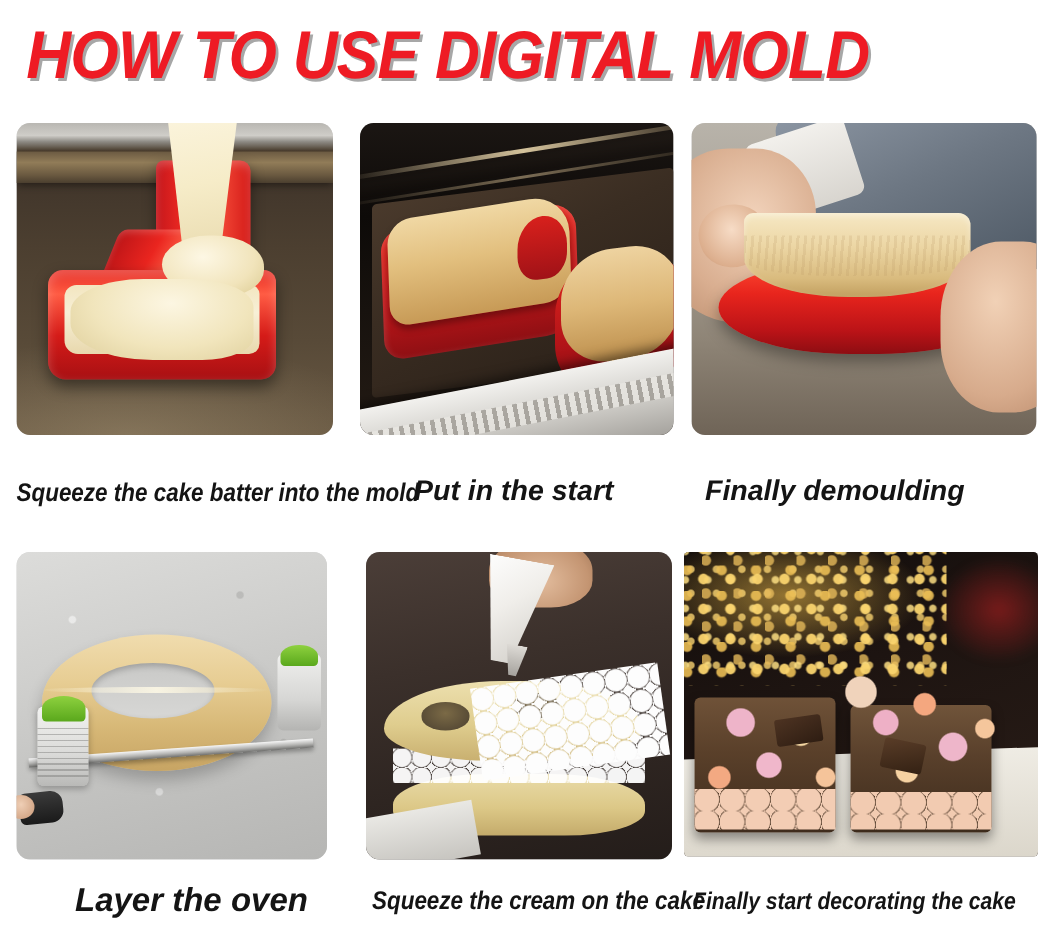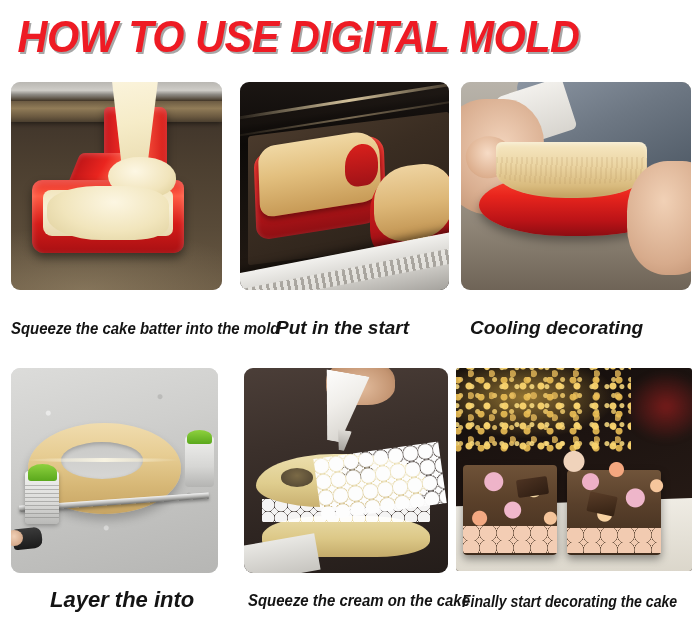--- a/index.html
+++ b/index.html
@@ -497,21 +497,21 @@
     <div class="p3-thumb-l"></div>
     <div class="p3-mold"></div>
     <div class="p3-cake"></div>
     <div class="p3-cake-crumb"></div>
     <div class="p3-hand-r"></div>
   </div>
 </div>
 
 <div class="caption cap-condensed" style="left:11px; top:320px; font-size:17px;">Squeeze the cake batter into the mold</div>
 <div class="caption cap-regular" style="left:276px; top:318px; font-size:19px;">Put in the start</div>
-<div class="caption cap-regular" style="left:470px; top:318px; font-size:19px;">Cooling decorating</div>
+<div class="caption cap-regular" style="left:470px; top:318px; font-size:19px;">Finally demoulding</div>
 
 <div class="card" style="left:11px; top:368px; width:207px; height:205px;">
   <div class="photo">
     <div class="p4-bg"></div>
     <div class="p4-speck"></div>
     <div class="p4-cake"></div>
     <div class="p4-cake-hole"></div>
     <div class="p4-cake-cut"></div>
     <div class="p4-blade"></div>
     <div class="p4-tool-r"></div>
@@ -549,15 +549,15 @@
     <div class="p6-num-a"></div>
     <div class="p6-num-b"></div>
     <div class="p6-cream-a"></div>
     <div class="p6-cream-b"></div>
     <div class="p6-decor"></div>
     <div class="p6-choc-a"></div>
     <div class="p6-choc-b"></div>
   </div>
 </div>
 
-<div class="caption cap-regular" style="left:50px; top:589px; font-size:22px; font-weight:700;">Layer the into</div>
+<div class="caption cap-regular" style="left:50px; top:589px; font-size:22px; font-weight:700;">Layer the oven</div>
 <div class="caption cap-condensed" style="left:248px; top:592px; font-size:17px;">Squeeze the cream on the cake</div>
 <div class="caption cap-condensed" style="left:462px; top:594px; font-size:16px;">Finally start decorating the cake</div>
 
 </body></html>

